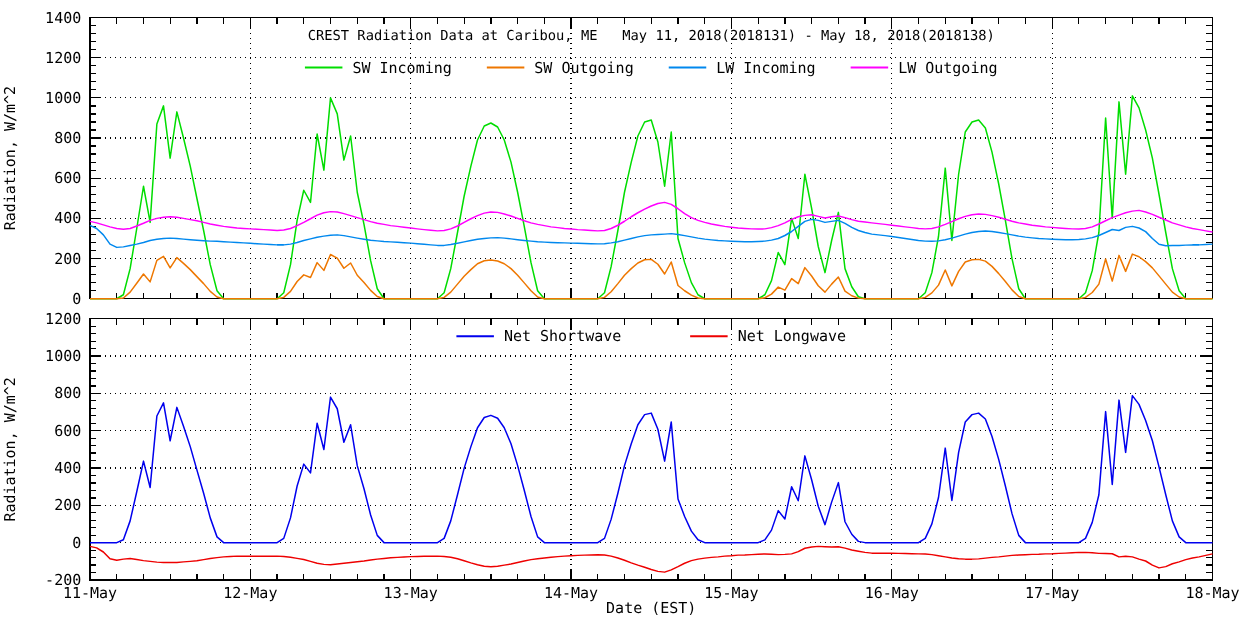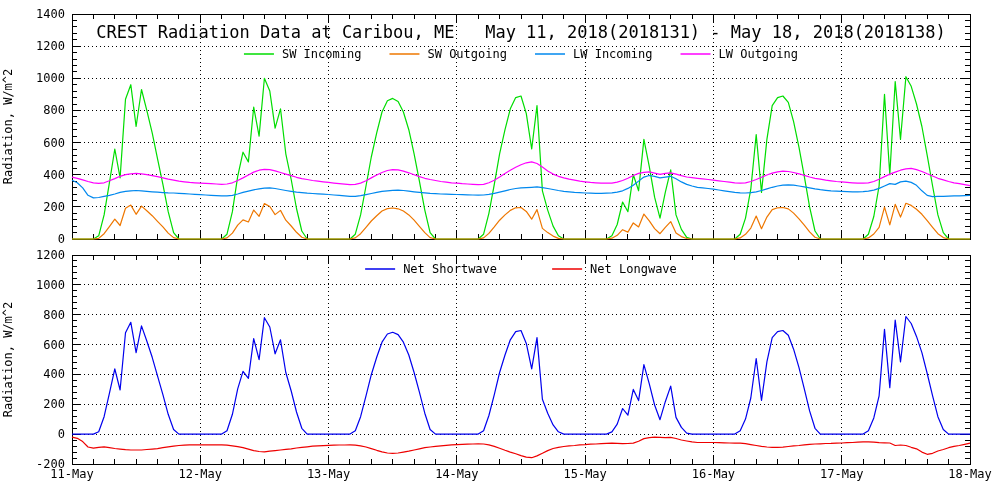--- a/index.html
+++ b/index.html
@@ -1,27 +1,28 @@
 <!DOCTYPE html>
 <html><head>
 <meta charset="utf-8">
 <style>
   html,body{margin:0;padding:0;background:#ffffff;}
   #stage{position:relative;width:1000px;height:500px;background:#ffffff;
          font-family:"DejaVu Sans Mono","Liberation Mono",monospace;color:#000;}
   #chart-svg{position:absolute;left:0;top:0;}
   .overlay{position:absolute;left:72px;width:898px;text-align:center;white-space:pre;}
-  #plot-title{top:22px;font-size:17px;}
+  #plot-title{top:22px;font-size:11px;}
   #x-axis-title{top:479px;font-size:12px;}
 </style>
 </head>
 <body>
 
 <div id="stage">
   <div id="plot-title" class="overlay">CREST Radiation Data at Caribou, ME   May 11, 2018(2018131) - May 18, 2018(2018138)</div>
+  <div id="x-axis-title" class="overlay">Date (EST)</div>
   <svg id="chart-svg" width="1000" height="500" viewBox="0 0 1000 500">
       <g>
         <line x1="200.28571428571428" y1="14" x2="200.28571428571428" y2="239" stroke="#000" stroke-width="1" stroke-dasharray="1 3" shape-rendering="crispEdges"></line>
         <line x1="328.57142857142856" y1="14" x2="328.57142857142856" y2="239" stroke="#000" stroke-width="1" stroke-dasharray="1 3" shape-rendering="crispEdges"></line>
         <line x1="456.85714285714283" y1="14" x2="456.85714285714283" y2="239" stroke="#000" stroke-width="1" stroke-dasharray="1 3" shape-rendering="crispEdges"></line>
         <line x1="585.1428571428571" y1="14" x2="585.1428571428571" y2="239" stroke="#000" stroke-width="1" stroke-dasharray="1 3" shape-rendering="crispEdges"></line>
         <line x1="713.4285714285714" y1="14" x2="713.4285714285714" y2="239" stroke="#000" stroke-width="1" stroke-dasharray="1 3" shape-rendering="crispEdges"></line>
         <line x1="841.7142857142857" y1="14" x2="841.7142857142857" y2="239" stroke="#000" stroke-width="1" stroke-dasharray="1 3" shape-rendering="crispEdges"></line>
         <line x1="72" y1="206.85714285714286" x2="970" y2="206.85714285714286" stroke="#000" stroke-width="1" stroke-dasharray="1 3" shape-rendering="crispEdges"></line>
         <line x1="72" y1="174.71428571428572" x2="970" y2="174.71428571428572" stroke="#000" stroke-width="1" stroke-dasharray="1 3" shape-rendering="crispEdges"></line>

